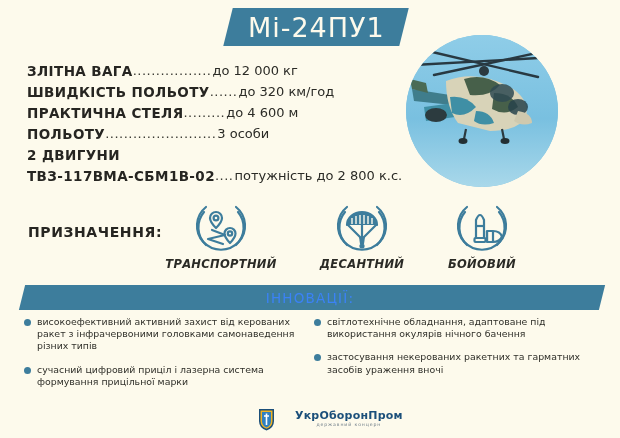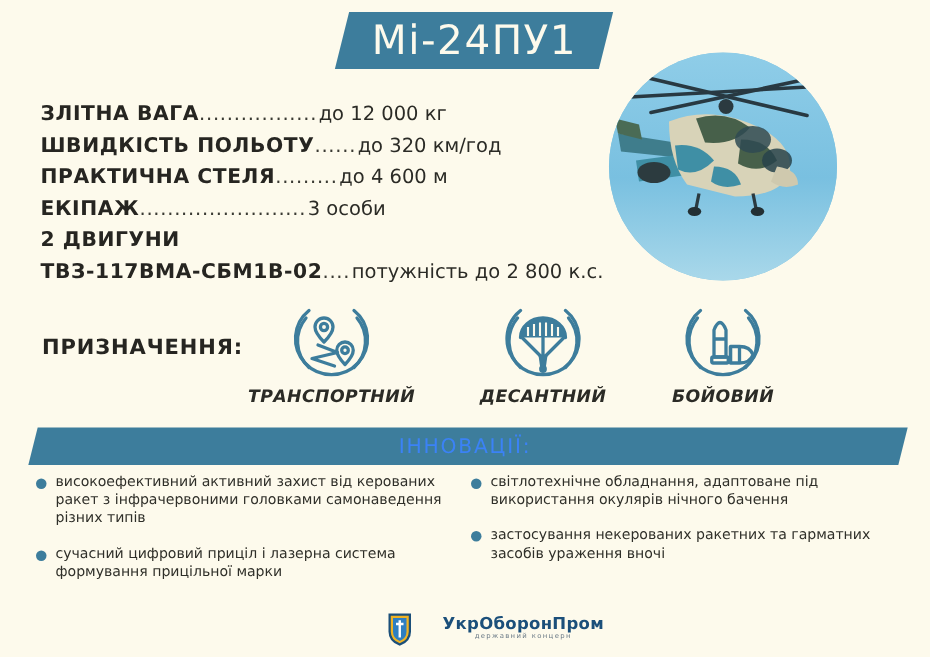--- a/index.html
+++ b/index.html
@@ -32,21 +32,21 @@
     background:#7ec2e0;
   }
   .photo svg{display:block;width:152px;height:152px;}
 
   
   .specs{
     position:absolute;left:27px;top:63px;width:365px;
     color:#2b2b26;
   }
   .spec-row{
-    display:flex;align-items:flex-end;
+    display:flex;align-items:flex-start;
     height:21px;white-space:nowrap;
   }
   .spec-label{
     font-size:13.5px;letter-spacing:.4px;font-weight:700;
     color:#262521;
   }
   .spec-dots{
     flex:0 0 auto;overflow:hidden;color:#3a3a33;font-size:13px;
     letter-spacing:.5px;
   }
@@ -176,21 +176,21 @@
       <span class="spec-label">ШВИДКІСТЬ ПОЛЬОТУ</span>
       <span class="spec-dots">......</span>
       <span class="spec-val">до 320 км/год</span>
     </div>
     <div class="spec-row">
       <span class="spec-label">ПРАКТИЧНА СТЕЛЯ</span>
       <span class="spec-dots">.........</span>
       <span class="spec-val">до 4 600 м</span>
     </div>
     <div class="spec-row">
-      <span class="spec-label">ЕКІПАЖ</span>
+      <span class="spec-label">ПОЛЬОТУ</span>
       <span class="spec-dots">........................</span>
       <span class="spec-val">3 особи</span>
     </div>
     <div class="spec-row nodots">
       <span class="spec-label">2 ДВИГУНИ</span>
     </div>
     <div class="spec-row">
       <span class="spec-label">ТВЗ-117ВМА-СБМ1В-02</span>
       <span class="spec-dots">....</span>
       <span class="spec-val">потужність до 2 800 к.с.</span>

